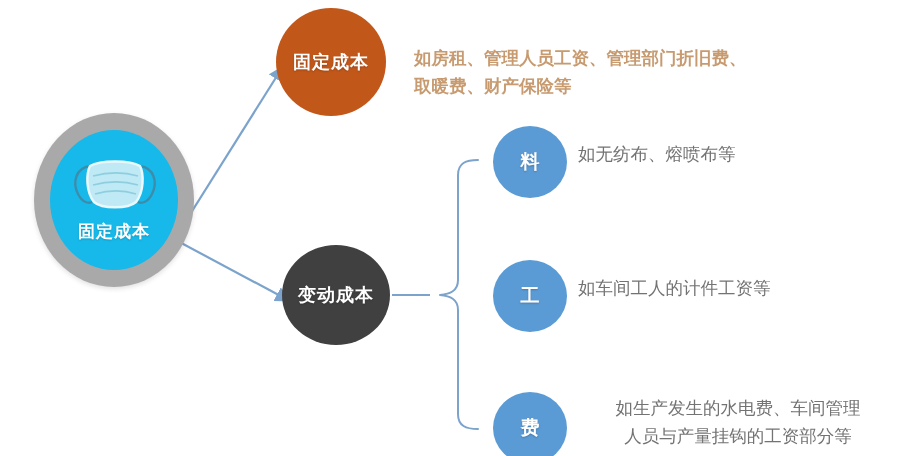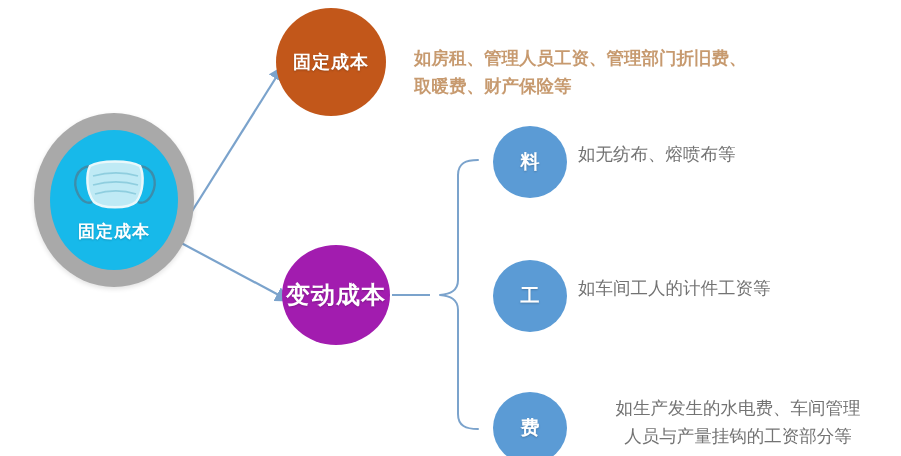--- a/index.html
+++ b/index.html
@@ -85,22 +85,22 @@
     height: 108px;
     background: #c2571a;
     font-size: 18px;
     letter-spacing: 1px;
   }
   .node-variable {
     left: 282px;
     top: 245px;
     width: 108px;
     height: 100px;
-    background: #a21caf;
-    font-size: 24px;
+    background: #404040;
+    font-size: 18px;
     letter-spacing: 1px;
   }
   .node-sub {
     width: 74px;
     height: 72px;
     background: #5b9bd5;
     font-size: 19px;
     font-weight: bold;
   }
   .node-mat  { left: 493px; top: 126px; }

